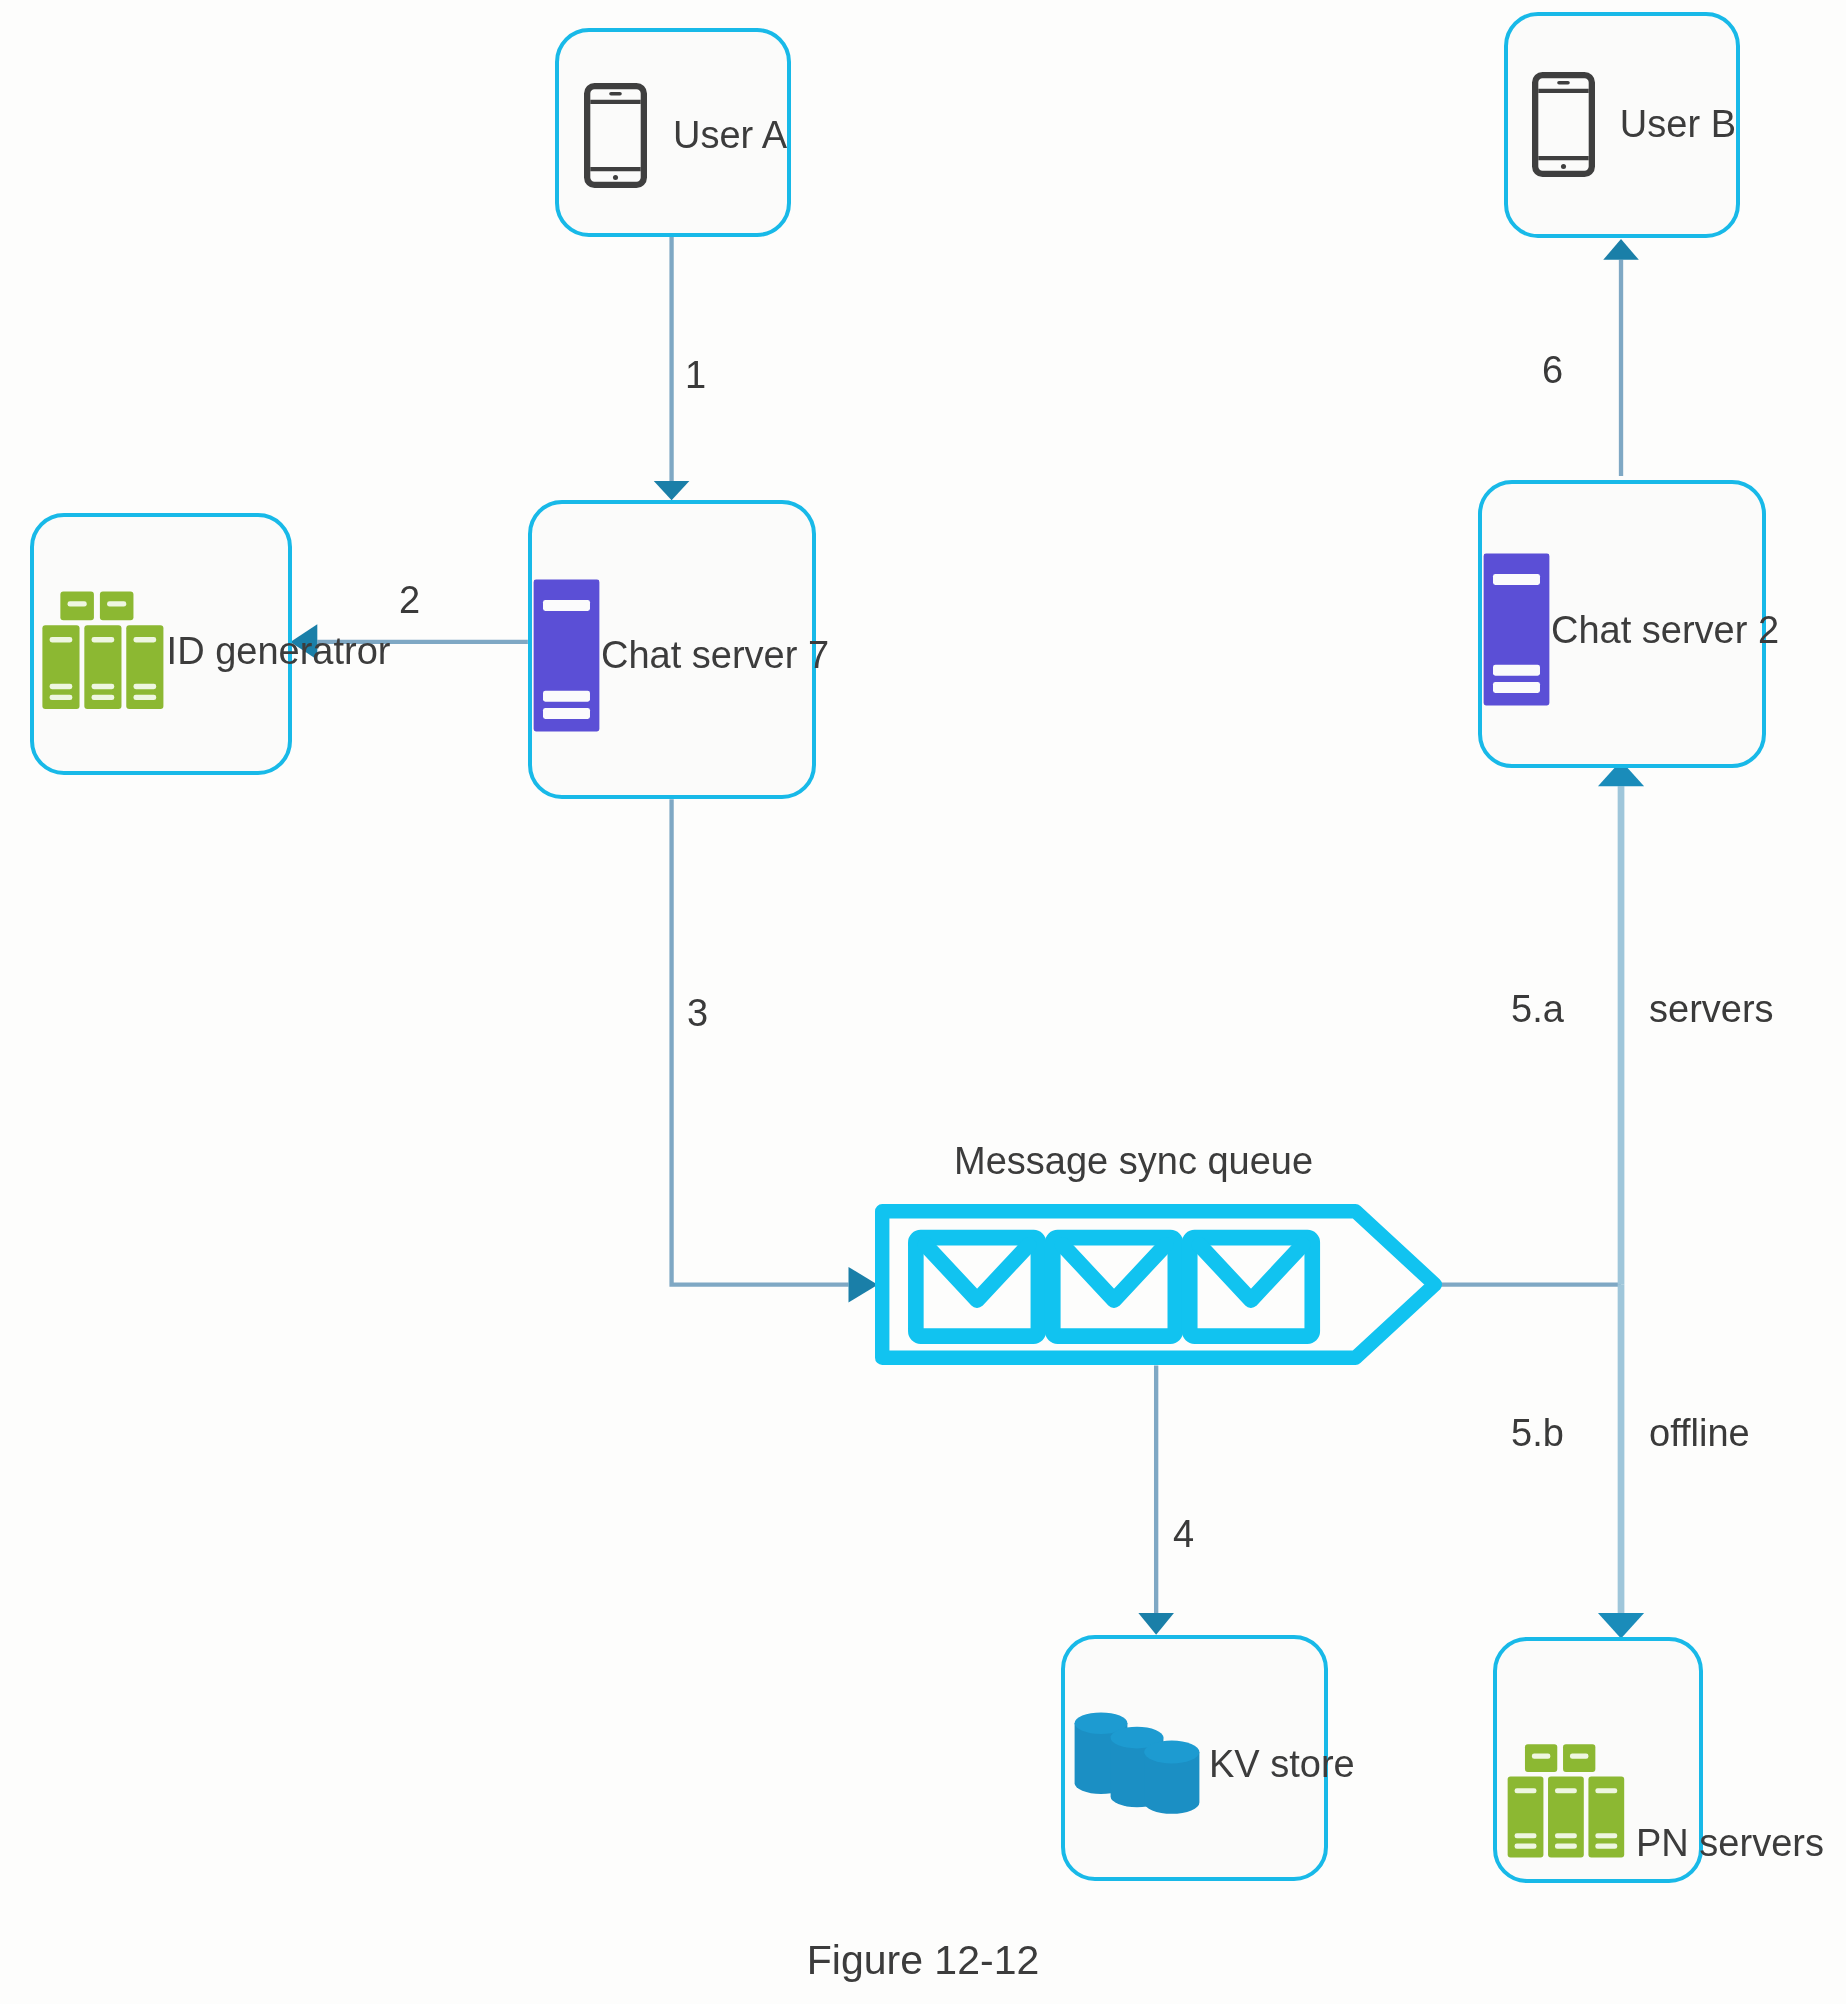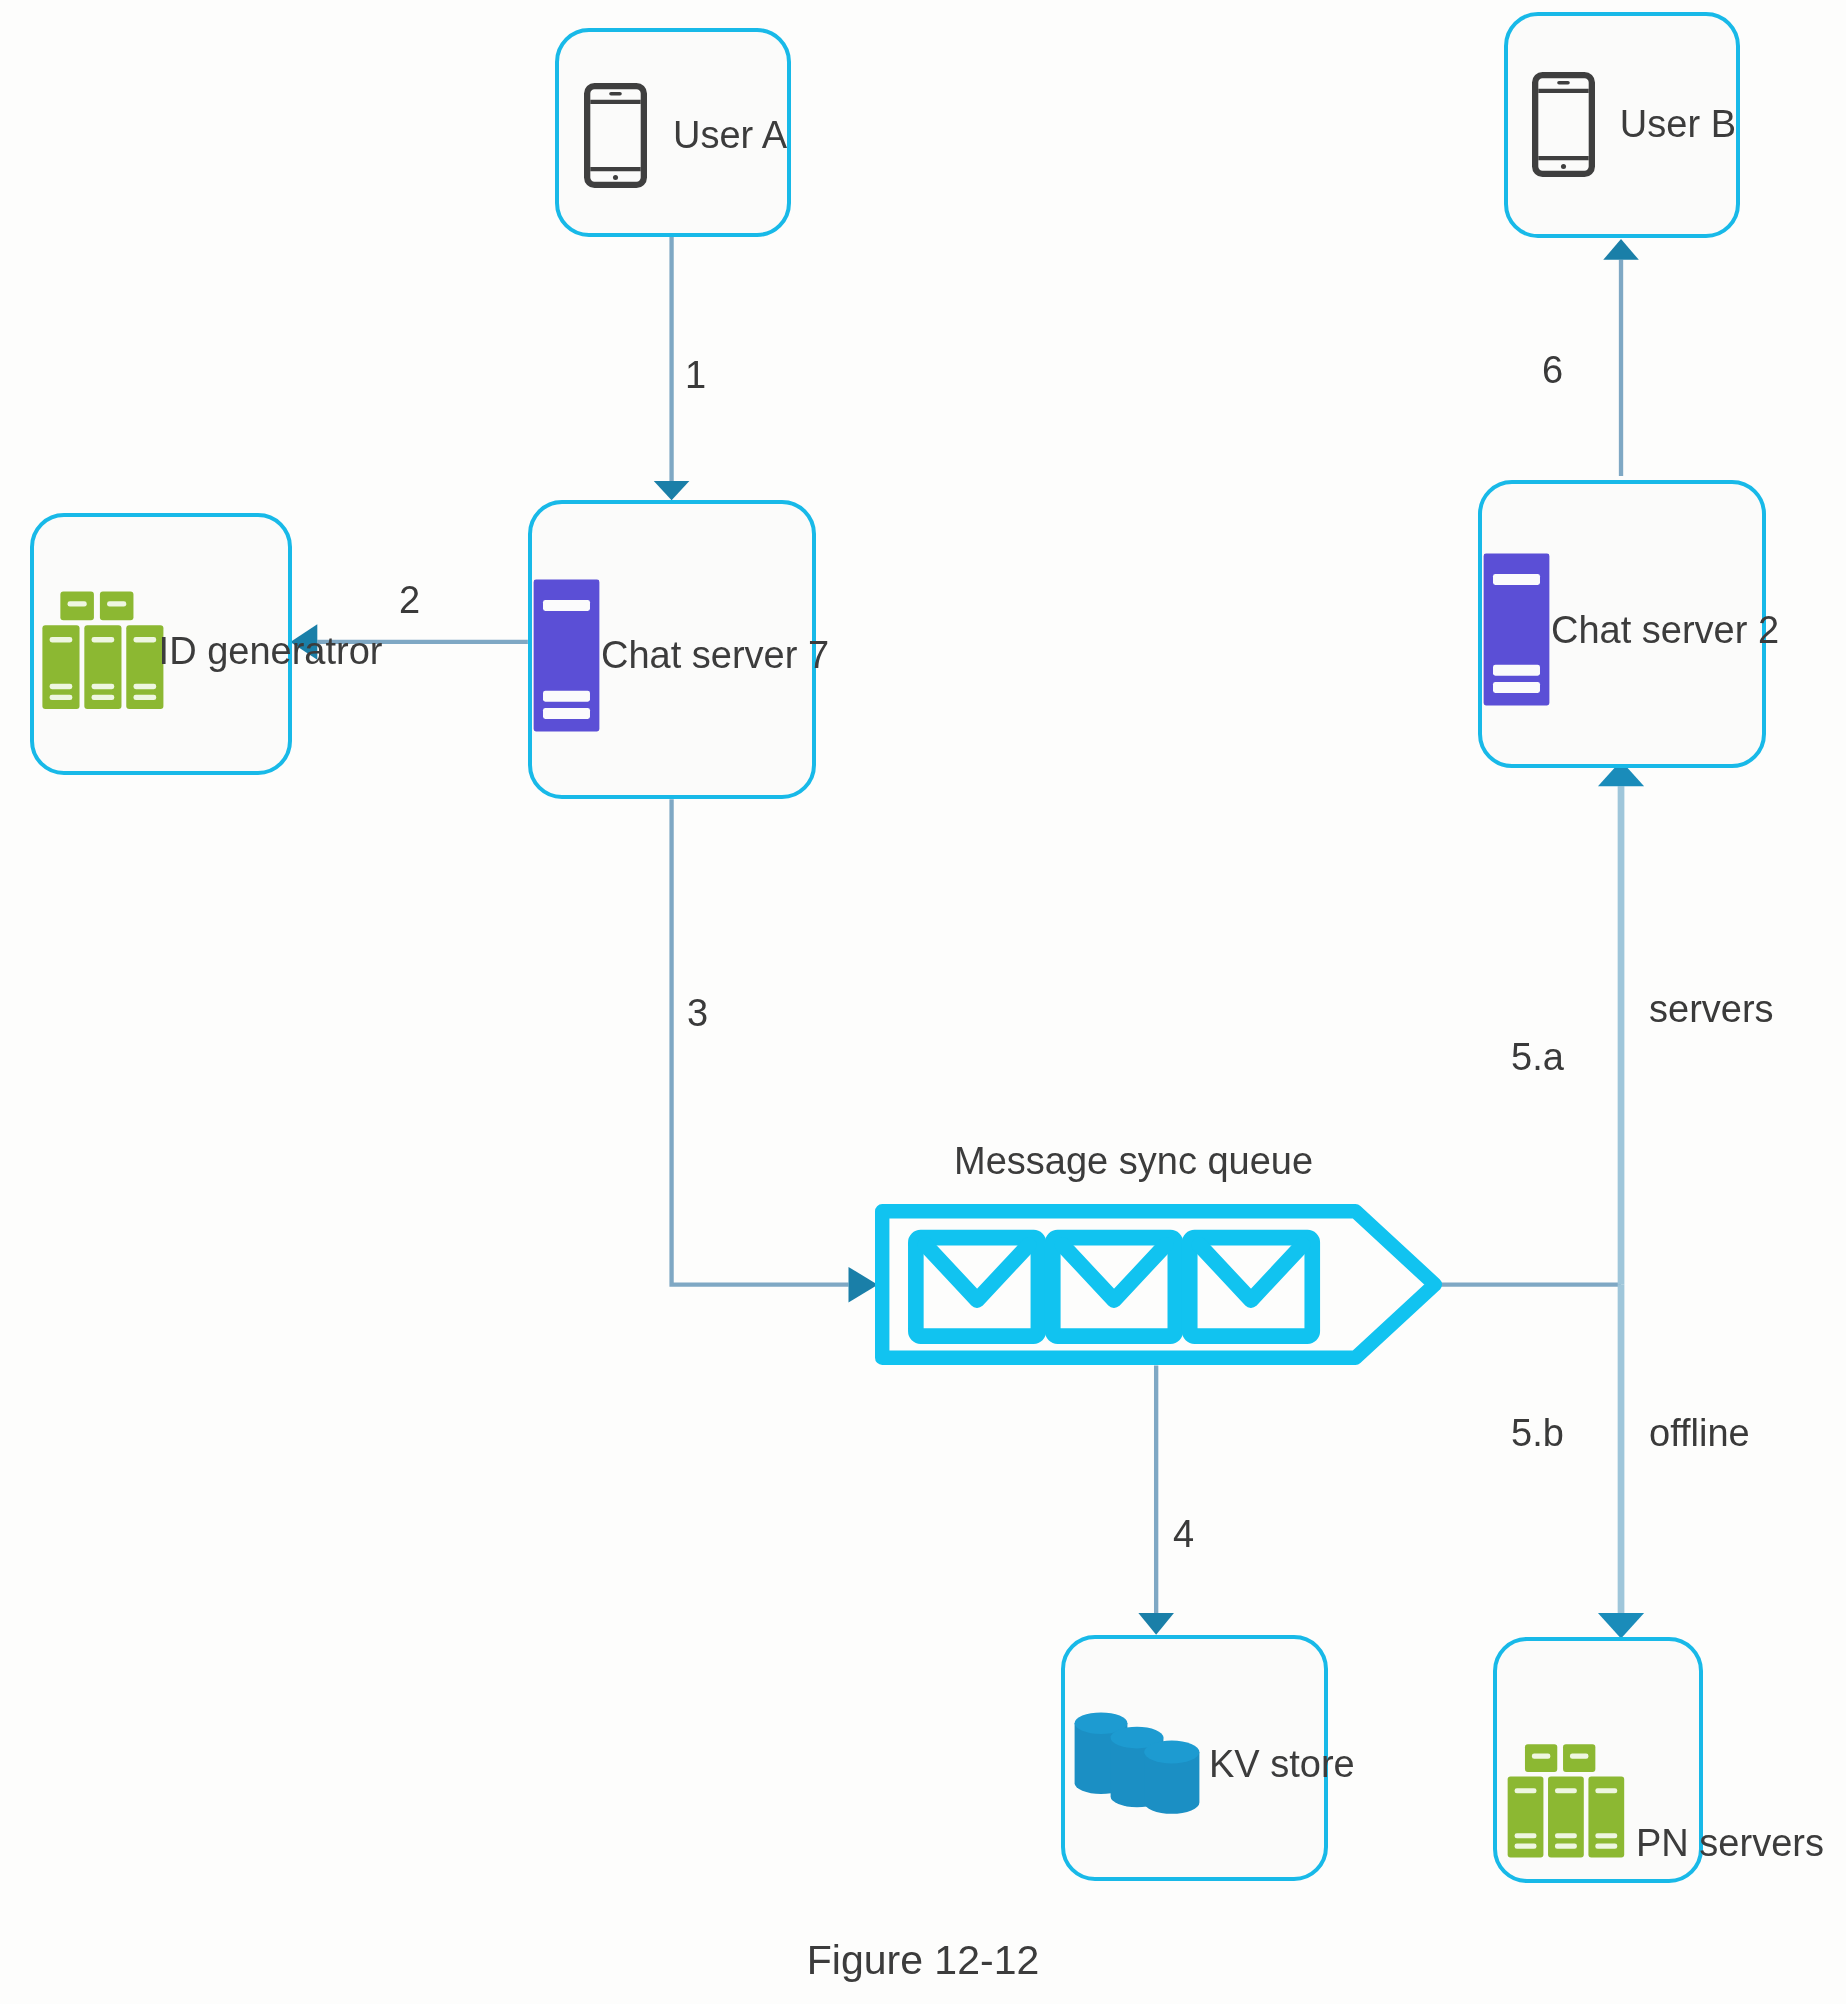--- a/index.html
+++ b/index.html
@@ -161,21 +161,21 @@
         <rect x="3" y="3" width="54" height="94" rx="7" ry="7" fill="none" stroke="#3f3f3f" stroke-width="6"></rect>
         <line x1="6" y1="18" x2="54" y2="18" stroke="#3f3f3f" stroke-width="4"></line>
         <line x1="6" y1="82" x2="54" y2="82" stroke="#3f3f3f" stroke-width="4"></line>
         <rect x="24" y="8.5" width="12" height="3.5" rx="1.7" fill="#3f3f3f"></rect>
         <circle cx="30" cy="90" r="2.4" fill="#3f3f3f"></circle>
       </svg>
     </div>
     <div class="node-label">User B</div>
   </div>
 
-  <div class="node" style="left:30px; top:513px; width:262px; height:262px; padding:33px 0 19px 0;">
+  <div class="node" style="left:30px; top:513px; width:262px; height:262px; padding:33px 0 19px 0;gap:8px;">
     <div class="node-icon">
       <svg width="139" height="125" viewBox="0 0 116 104" xmlns="http://www.w3.org/2000/svg">
 
         <rect x="22" y="2" width="28" height="24" rx="2.5" fill="#8cb832"></rect>
         <rect x="28" y="10" width="16" height="4.5" rx="2" fill="#eef6e0"></rect>
         <rect x="55" y="2" width="28" height="24" rx="2.5" fill="#8cb832"></rect>
         <rect x="61" y="10" width="16" height="4.5" rx="2" fill="#eef6e0"></rect>
 
         <rect x="7" y="30" width="31" height="70" rx="2.5" fill="#8cb832"></rect>
         <rect x="13" y="40" width="19" height="4.5" rx="2" fill="#eef6e0"></rect>
@@ -295,21 +295,21 @@
   </div>
 
   <div class="edge-label" style="left:685px; top:356px;">1</div>
 
   <div class="edge-label" style="left:399px; top:581px;">2</div>
 
   <div class="edge-label" style="left:687px; top:994px;">3</div>
 
   <div class="edge-label" style="left:1173px; top:1515px;">4</div>
 
-  <div class="edge-label" style="left:1511px; top:990px;margin-top:48px;">5.a</div>
+  <div class="edge-label" style="left:1511px; top:990px;">5.a</div>
   <div class="edge-label" style="left:1649px; top:990px;">servers</div>
 
   <div class="edge-label" style="left:1511px; top:1414px;">5.b</div>
   <div class="edge-label" style="left:1649px; top:1414px;">offline</div>
 
   <div class="edge-label" style="left:1542px; top:351px;">6</div>
 
   <div id="caption" style="left:0; top:1940px;">Figure 12-12</div>
 
 </div>

